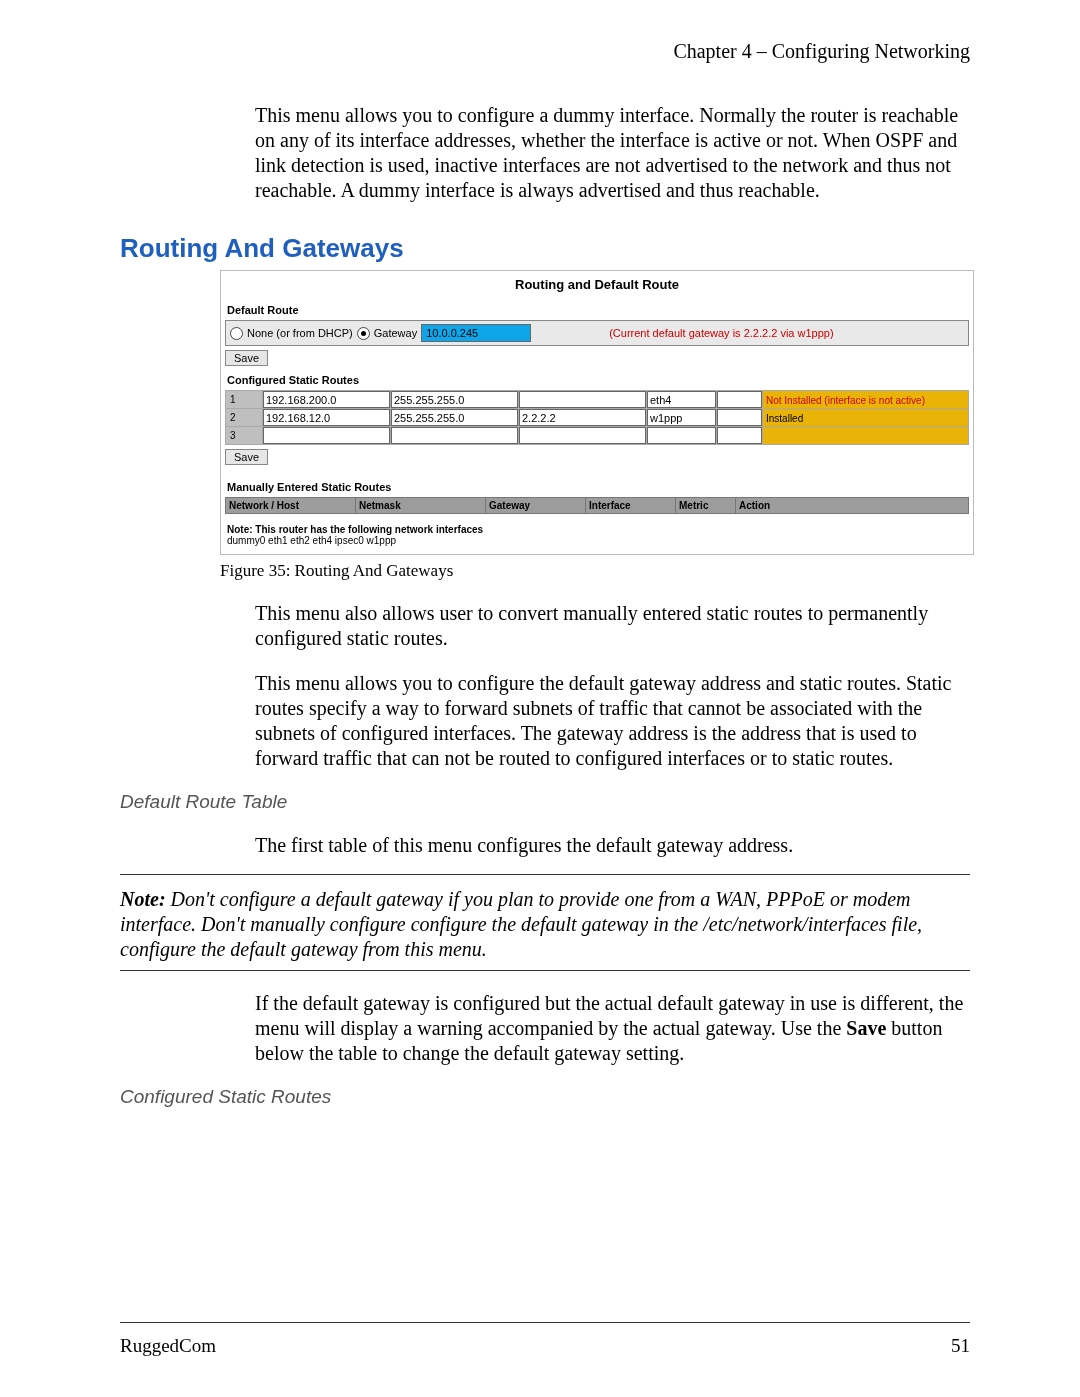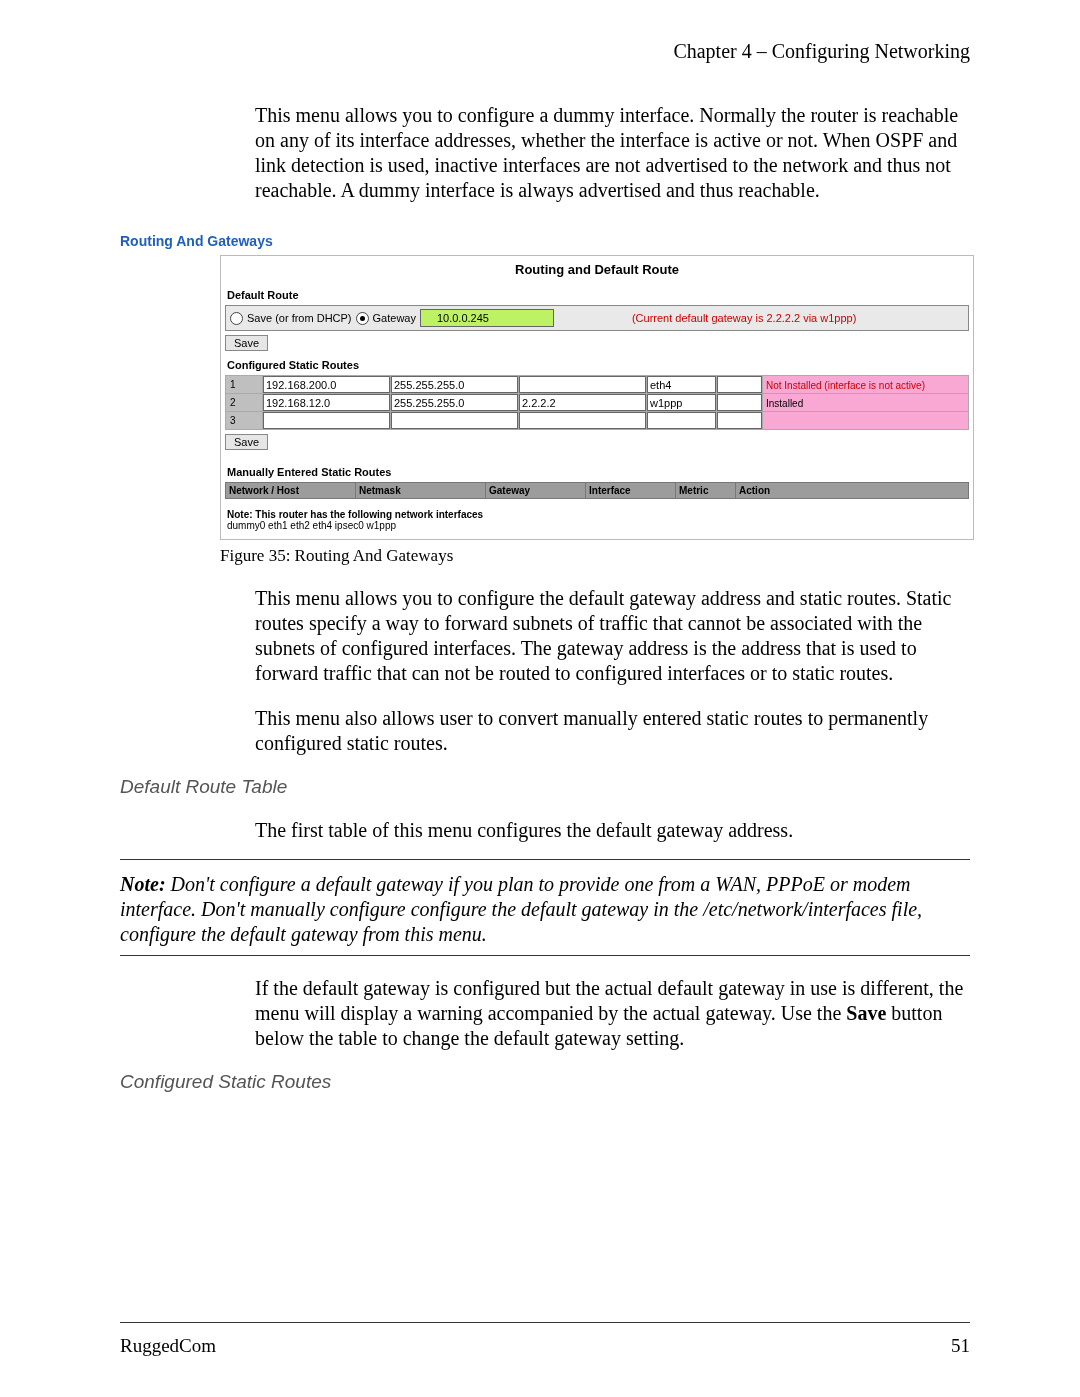--- a/index.html
+++ b/index.html
@@ -24,21 +24,21 @@
   .body-text {
     font-size: 20px;
     line-height: 1.25;
     margin-bottom: 16px;
     margin-left: 135px;
   }
   h1.section-title {
     font-family: Verdana, Arial, sans-serif;
     color: #1f5fbf;
     font-weight: bold;
-    font-size: 14px;
+    font-size: 26px;
     margin: 30px 0 6px 0;
   }
   h2.subsection {
     font-family: Verdana, Arial, sans-serif;
     color: #555;
     font-style: italic;
     font-weight: normal;
     font-size: 19px;
     margin: 20px 0 6px 0;
   }
@@ -86,24 +86,24 @@
   .radio.checked::after {
     content: "";
     position: absolute;
     width: 5px; height: 5px;
     background: #000;
     border-radius: 50%;
     top: 3px; left: 3px;
   }
   .txt-input {
     border: 1px solid #666;
-    background: #bef264;
-    font-family: Verdana, Arial, sans-serif;
-    font-size: 11px;
-    padding: 1px 16px;
+    background: #0ea5e9;
+    font-family: Verdana, Arial, sans-serif;
+    font-size: 11px;
+    padding: 1px 4px;
     height: 14px;
     box-sizing: content-box;
   }
   .warn-text { color: #c00; }
   .btn {
     font-family: Arial, sans-serif;
     font-size: 11px;
     background: #e6e6e6;
     border: 1px solid #888;
     padding: 1px 8px;
@@ -122,21 +122,21 @@
     color: #000;
     font-weight: bold;
     text-align: left;
     padding: 2px 3px;
     border: 1px solid #777;
     font-size: 10px;
   }
   table.routes td {
     border: 1px solid #aaa;
     padding: 0;
-    background: #f9a8d4;
+    background: #eab308;
     vertical-align: middle;
   }
   table.routes td .cell-input {
     width: 100%;
     box-sizing: border-box;
     border: 1px solid #666;
     background: #fff;
     font-family: Verdana, Arial, sans-serif;
     font-size: 11px;
     padding: 1px 2px;
@@ -213,21 +213,21 @@
 
   <h1 class="section-title">Routing And Gateways</h1>
 
   <div class="ui-panel">
     <div class="panel-title">Routing and Default Route</div>
 
     <div class="block-label">Default Route</div>
 
     <div class="dr-bar">
       <span class="radio"></span>
-      <span>Save (or from DHCP)</span>
+      <span>None (or from DHCP)</span>
       <span class="radio checked"></span>
       <span>Gateway</span>
       <input class="txt-input" style="width: 100px;" value="10.0.0.245">
       <span style="flex:0 0 70px"></span>
       <span class="warn-text">(Current default gateway is 2.2.2.2 via w1ppp)</span>
     </div>
     <div><span class="btn">Save</span></div>
 
     <div class="block-label">Configured Static Routes</div>
 
@@ -298,22 +298,22 @@
       </tr>
     </tbody>
       </table>
 
     <div class="note-line">Note: This router has the following network interfaces</div>
     <div class="iface-line">dummy0 eth1 eth2 eth4 ipsec0 w1ppp</div>
   </div>
 
   <div class="figure-caption">Figure 35: Routing And Gateways</div>
 
+  <p class="body-text">This menu also allows user to convert manually entered static routes to permanently configured static routes.</p>
   <p class="body-text">This menu allows you to configure the default gateway address and static routes.  Static routes specify a way to forward subnets of traffic that cannot be associated with the subnets of configured interfaces.  The gateway address is the address that is used to forward traffic that can not be routed to configured interfaces or to static routes.</p>
-  <p class="body-text">This menu also allows user to convert manually entered static routes to permanently configured static routes.</p>
 
   <h2 class="subsection">Default Route Table</h2>
   <p class="body-text">The first table of this menu configures the default gateway address.</p>
 
   <hr class="rule">
   <p class="note-para">
     <b>Note:</b><span>  Don't configure a default gateway if you plan to provide one from a WAN, PPPoE or modem interface.  Don't manually configure configure the default gateway in the /etc/network/interfaces file, configure the default gateway from this menu.</span>
   </p>
   <hr class="rule">
 

